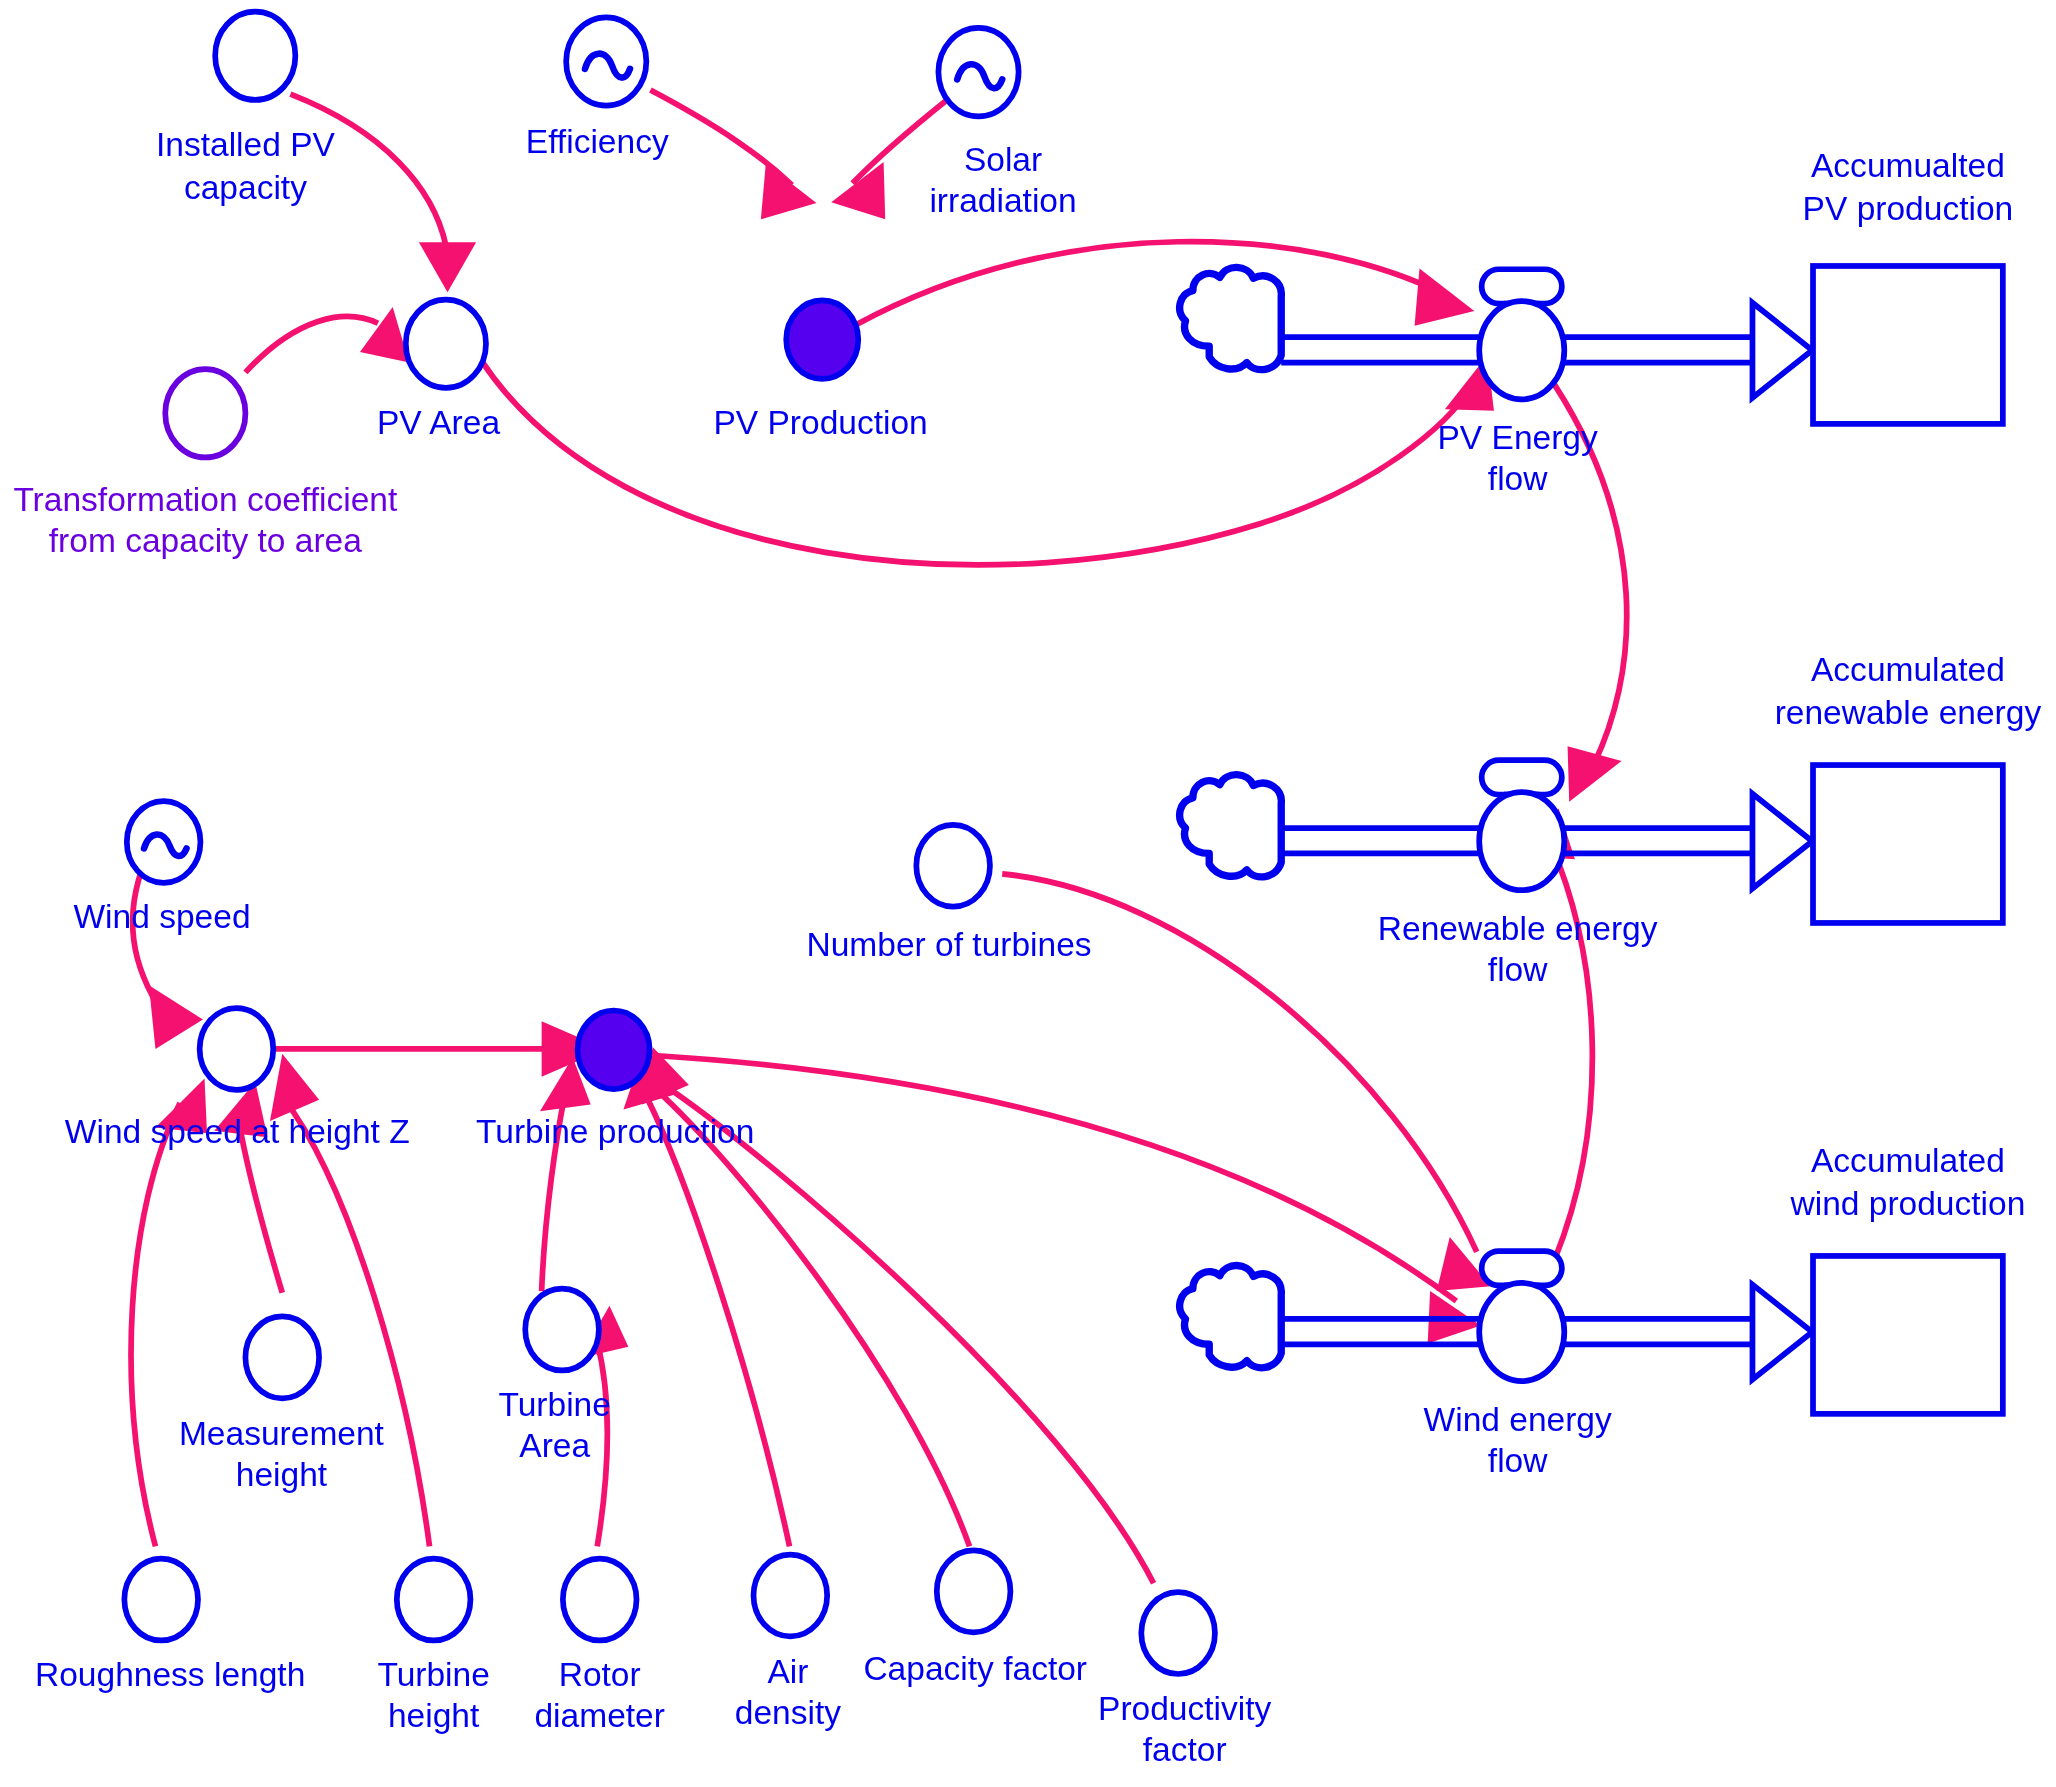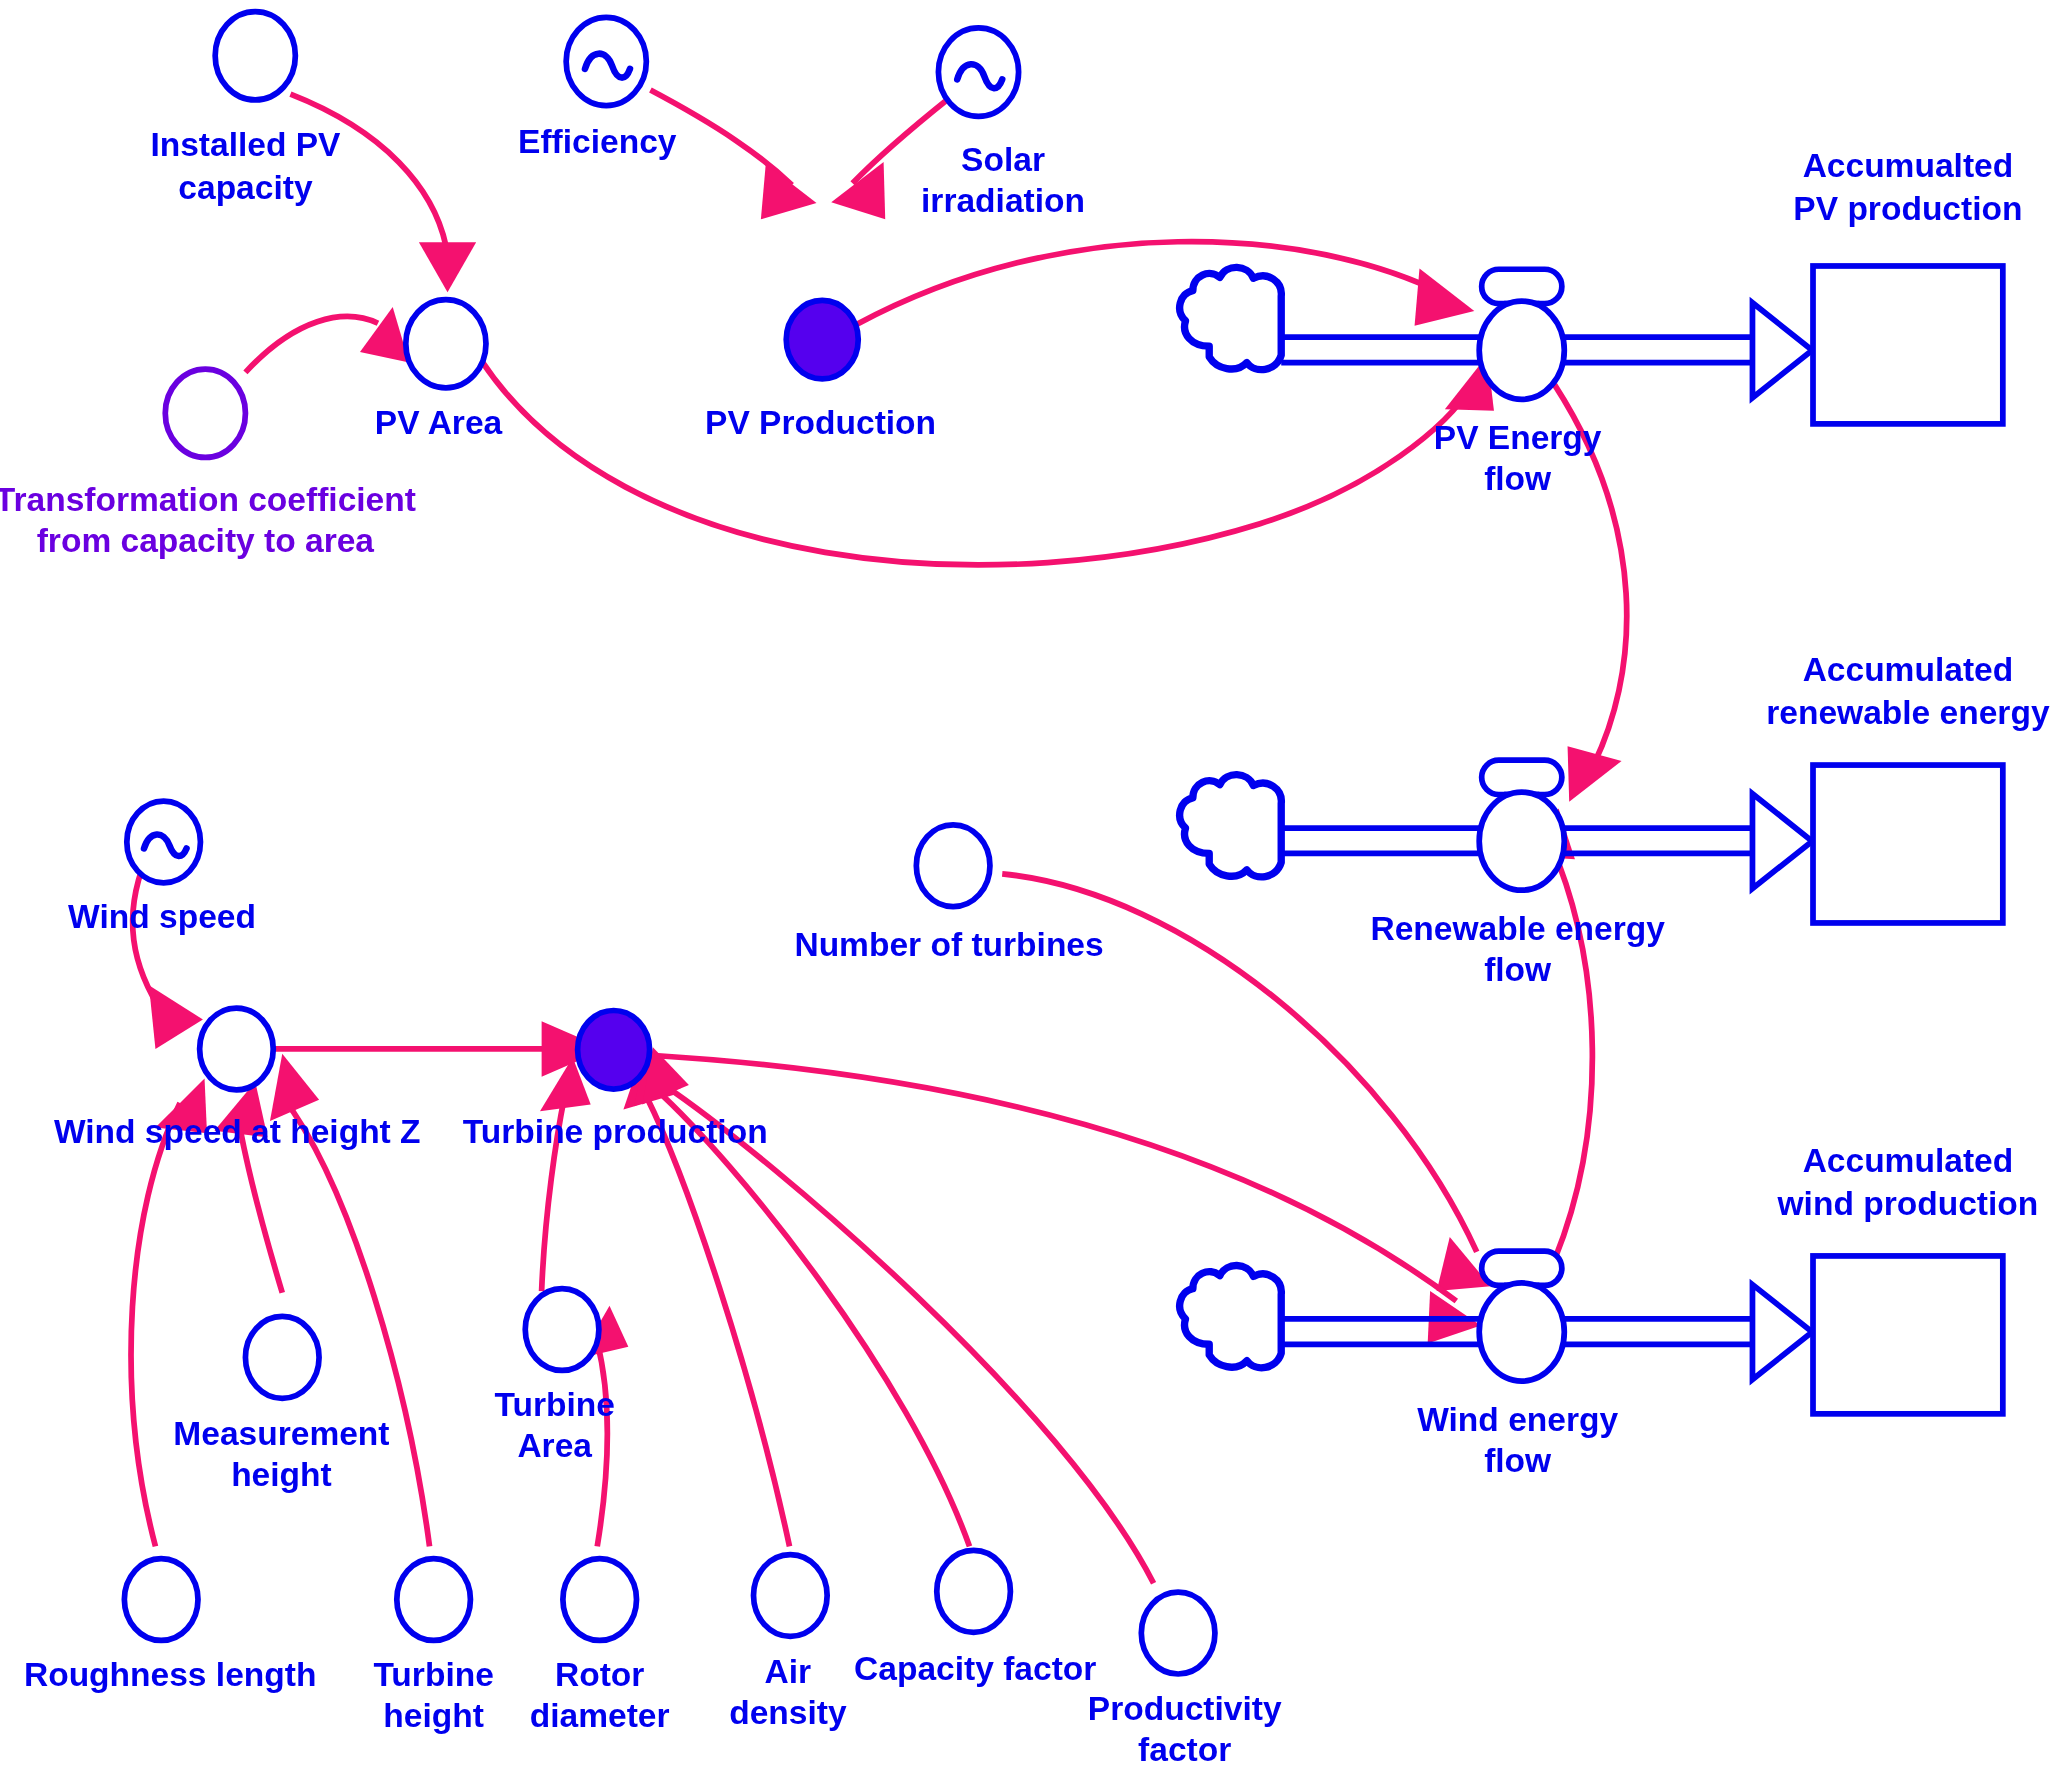--- a/index.html
+++ b/index.html
@@ -9,21 +9,20 @@
   }
   body {
     font-family: "Liberation Sans", sans-serif;
   }
   #canvas-wrap {
     position: relative;
     width: 2056px;
     height: 1787px;
     background: #ffffff;
     overflow: hidden;
-    font-weight: bold;
   }
   svg#diagram {
     display: block;
     width: 2056px;
     height: 1787px;
   }
   .node-outline {
     fill: #ffffff;
     stroke: #0000ee;
     stroke-width: 7;

